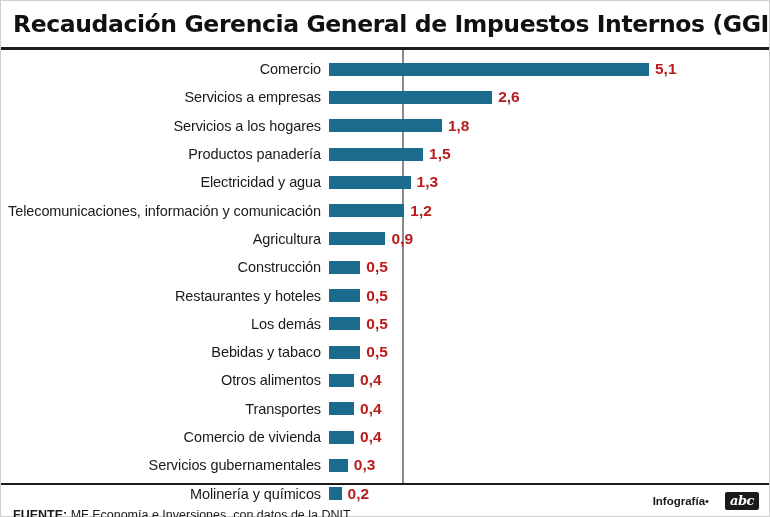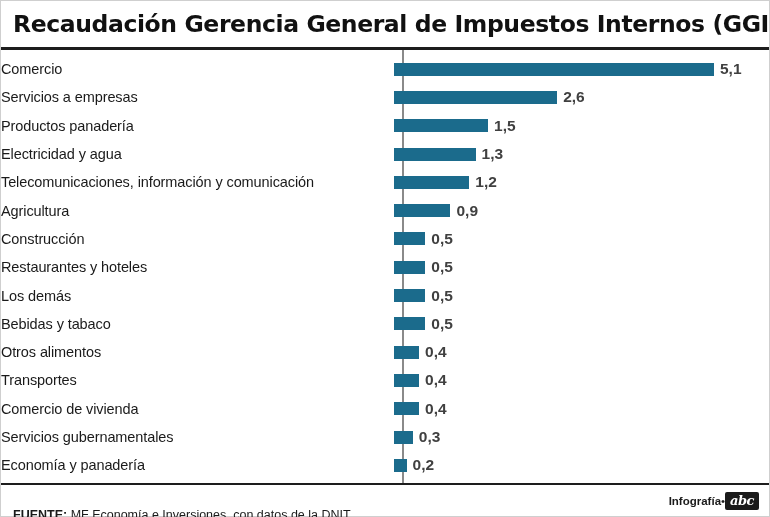--- a/index.html
+++ b/index.html
@@ -62,22 +62,22 @@
     left: 0;
     top: 5px;
     width: 768px;
   }
   .row {
     display: flex;
     align-items: center;
     height: 28.3px;
   }
   .row .label {
-    width: 393px;
-    text-align: left;
+    width: 328px;
+    text-align: right;
     padding-right: 8px;
     box-sizing: border-box;
     font-size: 14.5px;
     color: #1a1a1a;
     white-space: nowrap;
     letter-spacing: -0.1px;
   }
   .row .bar-wrap {
     position: relative;
     flex: 1 1 auto;
@@ -86,21 +86,21 @@
     align-items: center;
   }
   .row .bar {
     height: 13px;
     background: #1b6b8c;
     display: block;
   }
   .row .value {
     font-size: 15.5px;
     font-weight: bold;
-    color: #404040;
+    color: #b91c1c;
     margin-left: 6px;
     white-space: nowrap;
   }
   
   .axis {
     position: absolute;
     left: 401px;
     top: 0;
     width: 2px;
     height: 433px;
@@ -152,20 +152,21 @@
     background: #1a1a1a;
     color: #ffffff;
     font-family: "DejaVu Serif", serif;
     font-size: 13px;
     font-weight: bold;
     font-style: italic;
     line-height: 15px;
     padding: 1px 5px 2px 5px;
     border-radius: 2px;
     letter-spacing: -0.5px;
+    margin-left: 16px;
   }
 </style>
 </head>
 <body>
 
 <div id="page">
 
   <div class="title-bar">
     <div class="title">Recaudación Gerencia General de Impuestos Internos (GGII)</div>
   </div>
@@ -182,20 +183,27 @@
           </div>
         </div>
         <div class="row">
           <div class="label">Servicios a empresas</div>
           <div class="bar-wrap">
             <div class="bar" style="width: 163.137px; background: rgb(27, 107, 140);"></div>
             <div class="value">2,6</div>
           </div>
         </div>
         <div class="row">
+          <div class="label">Servicios a los hogares</div>
+          <div class="bar-wrap">
+            <div class="bar" style="width: 112.941px; background: rgb(27, 107, 140);"></div>
+            <div class="value">1,8</div>
+          </div>
+        </div>
+        <div class="row">
           <div class="label">Productos panadería</div>
           <div class="bar-wrap">
             <div class="bar" style="width: 94.1176px; background: rgb(27, 107, 140);"></div>
             <div class="value">1,5</div>
           </div>
         </div>
         <div class="row">
           <div class="label">Electricidad y agua</div>
           <div class="bar-wrap">
             <div class="bar" style="width: 81.5686px; background: rgb(27, 107, 140);"></div>
@@ -266,21 +274,21 @@
           </div>
         </div>
         <div class="row">
           <div class="label">Servicios gubernamentales</div>
           <div class="bar-wrap">
             <div class="bar" style="width: 18.8235px; background: rgb(27, 107, 140);"></div>
             <div class="value">0,3</div>
           </div>
         </div>
         <div class="row">
-          <div class="label">Economía y panadería</div>
+          <div class="label">Molinería y químicos</div>
           <div class="bar-wrap">
             <div class="bar" style="width: 12.549px; background: rgb(27, 107, 140);"></div>
             <div class="value">0,2</div>
           </div>
         </div>
       </div>
   </div>
 
   <div class="footer-rule"></div>
   <div class="footer">

